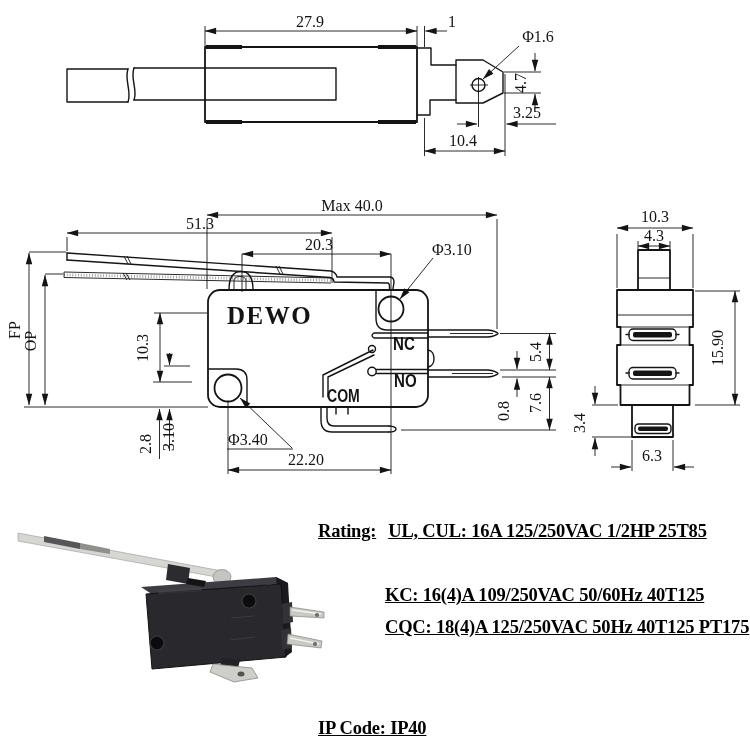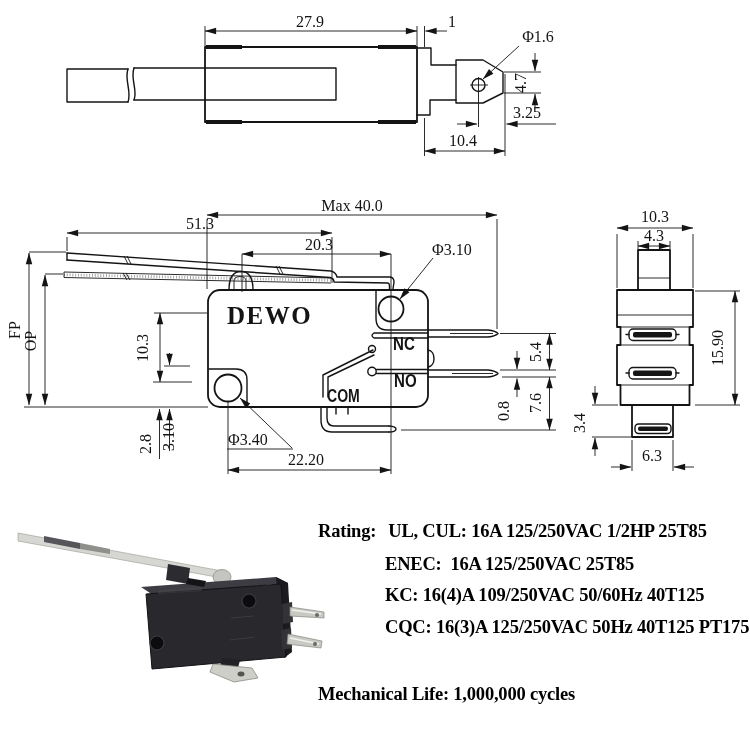--- a/index.html
+++ b/index.html
@@ -8,21 +8,21 @@
   svg{position:absolute;left:0;top:0;}
   svg text{fill:#141414;}
   .dt{font-family:"Liberation Serif",serif;font-size:16px;}
   .brand{font-family:"Liberation Serif",serif;font-size:25px;font-weight:bold;letter-spacing:1.5px;}
   .stamp{font-family:"Liberation Sans","DejaVu Sans",sans-serif;font-weight:bold;}
   .ol{stroke:#141414;stroke-width:1.8;fill:none;stroke-linejoin:round;stroke-linecap:round;}
   .o2{stroke:#141414;stroke-width:1.4;fill:none;stroke-linejoin:round;stroke-linecap:round;}
   .thin{stroke:#141414;stroke-width:0.9;fill:none;}
   .tab{stroke:#141414;stroke-width:4.2;fill:none;}
   .spec{position:absolute;font-family:"Liberation Serif",serif;font-weight:bold;
-        font-size:18.5px;color:#000;white-space:pre;letter-spacing:-0.2px;}
+        font-size:18.5px;color:#000;white-space:pre;letter-spacing:-0.2px;text-decoration:underline;}
   .spec .val{margin-left:12px;}
 </style>
 </head>
 <body>
 
 <div class="page">
 
 <svg width="750" height="500" viewBox="0 0 750 500">
   <defs>
     <marker id="arr" viewBox="0 0 12 8" refX="11.3" refY="4" markerWidth="12.5" markerHeight="8.5" orient="auto-start-reverse" markerUnits="userSpaceOnUse">
@@ -233,18 +233,17 @@
     <polygon points="288,634 322,641 321,648 287,644" fill="#c9c9c4" stroke="#85857f" stroke-width="0.7"></polygon>
     <line x1="290" y1="638" x2="319" y2="644" stroke="#f2f2ee" stroke-width="1.4"></line>
     <circle cx="315" cy="644" r="2" fill="#6b6b66"></circle>
     <polygon points="222,658 240,660 238,668 220,666" fill="#222226"></polygon>
     <polygon points="213,664 252,668 258,678 234,682 210,672" fill="#cfcfca" stroke="#8a8a84" stroke-width="0.8"></polygon>
     <ellipse cx="241" cy="674" rx="3.5" ry="2.5" fill="#55554f"></ellipse>
   </g>
 </svg>
 
 <div class="spec" style="left:318px;top:521px;"><span>Rating:</span><span class="val">UL, CUL: 16A 125/250VAC 1/2HP 25T85</span></div>
-<div class="spec" style="left:385px;top:554px;">ENEC:  16A 125/250VAC 25T85</div>
 <div class="spec" style="left:385px;top:585px;">KC: 16(4)A 109/250VAC 50/60Hz 40T125</div>
-<div class="spec" style="left:385px;top:617px;">CQC: 16(3)A 125/250VAC 50Hz 40T125 PT175</div>
-<div class="spec" style="left:318px;top:684px;">Mechanical Life: 1,000,000 cycles</div>
+<div class="spec" style="left:385px;top:617px;">CQC: 18(4)A 125/250VAC 50Hz 40T125 PT175</div>
+<div class="spec" style="left:318px;top:718px;">IP Code: IP40</div>
 
 </div>
 
 </body></html>

